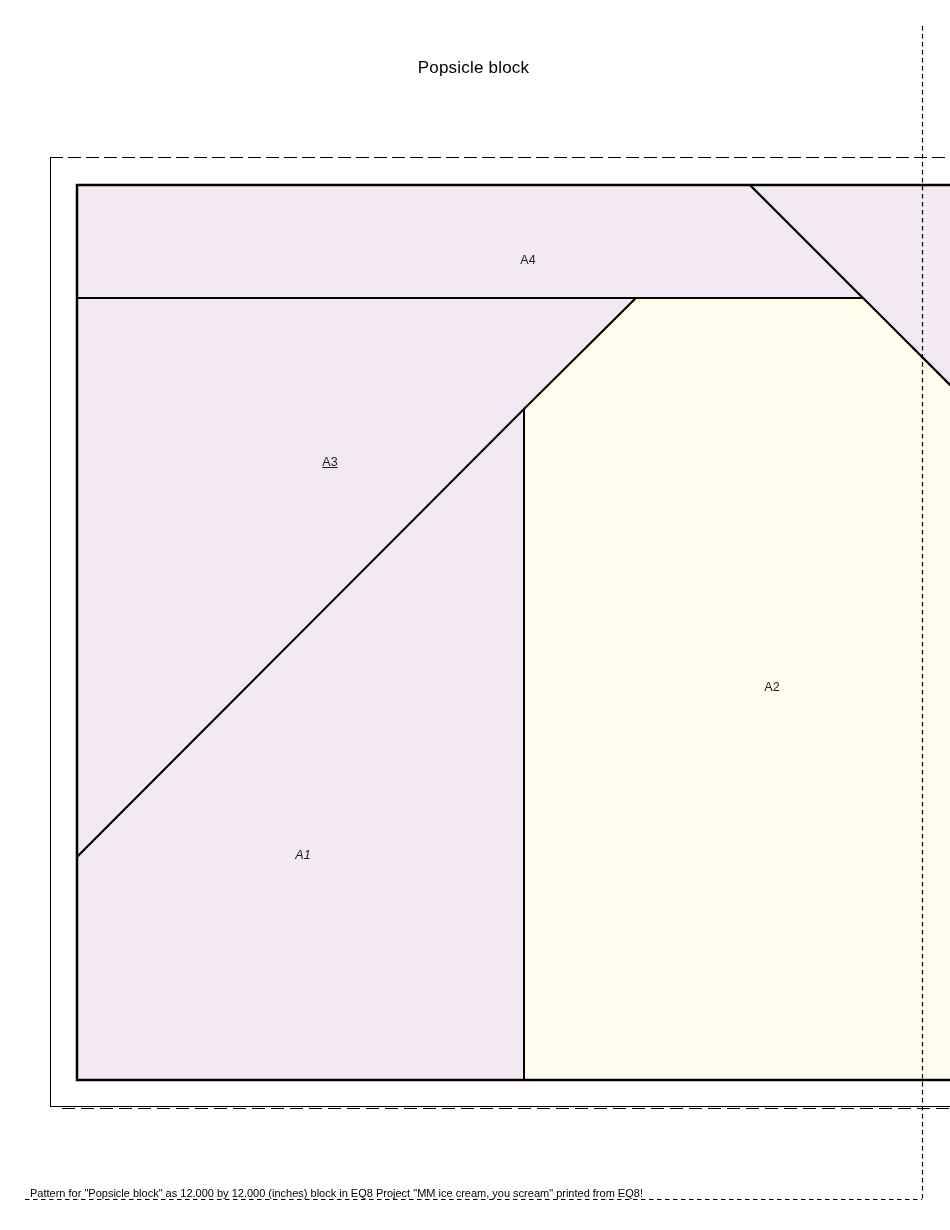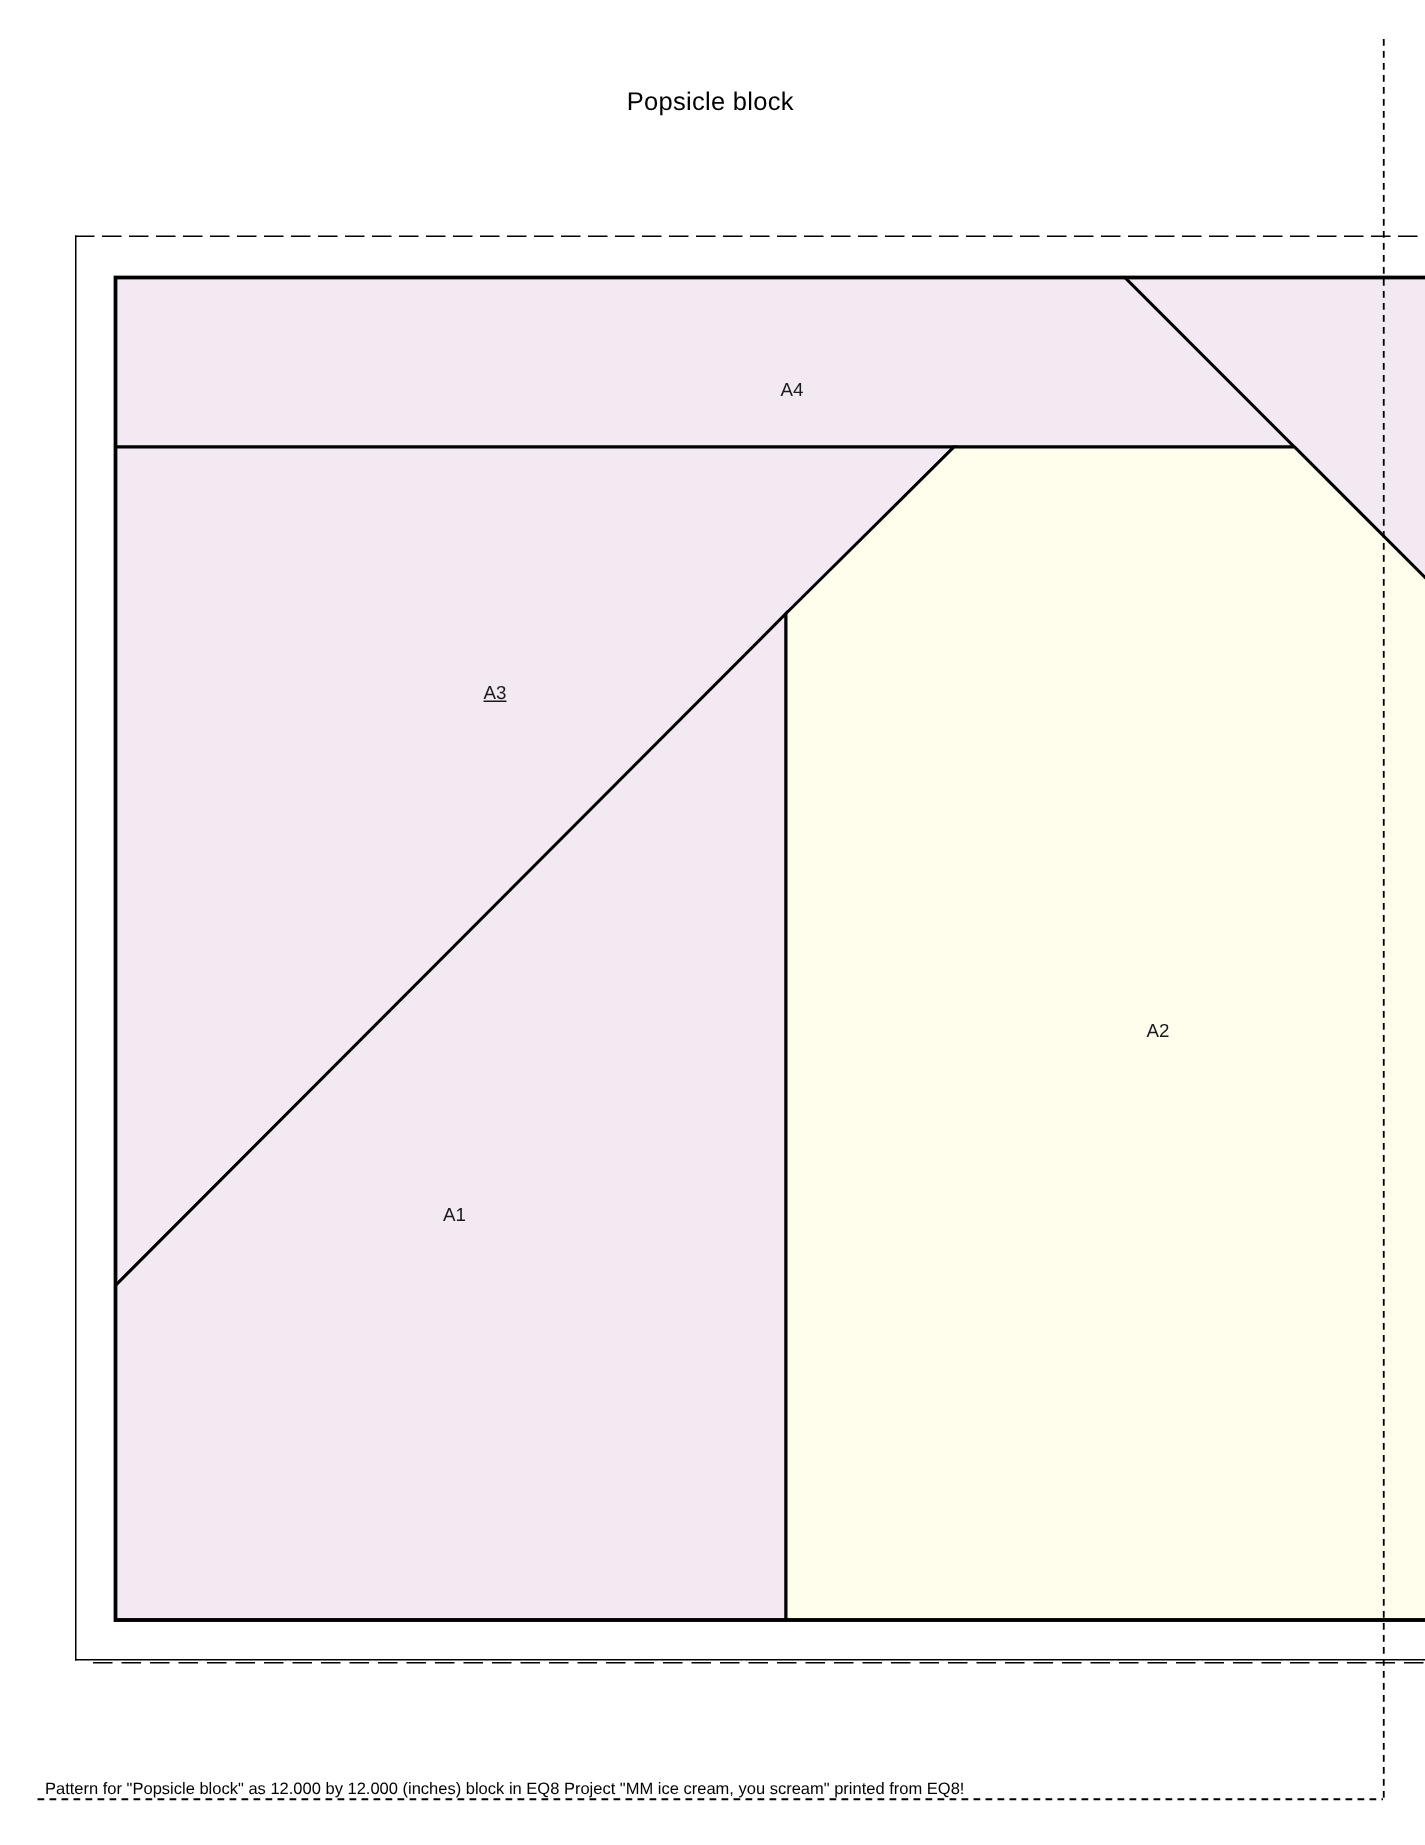--- a/index.html
+++ b/index.html
@@ -64,15 +64,15 @@
 
   <rect x="77" y="185" width="895" height="895" fill="none" stroke="#000" stroke-width="2.5"></rect>
 
   <path d="M922.5,26 V1200" stroke="#000" stroke-width="1.2" fill="none" stroke-dasharray="4.5,3.5"></path>
   <path d="M25,1199.5 H922" stroke="#000" stroke-width="1.2" fill="none" stroke-dasharray="4.5,3.5"></path>
 </svg>
 
 <div class="piece-label" style="left:480px; top:260px;margin-left:48px;">A4</div>
 <div class="piece-label" style="left:330px; top:462px;text-decoration:underline;">A3</div>
 <div class="piece-label" style="left:772px; top:687px;">A2</div>
-<div class="piece-label" style="left:303px; top:810px;">A1</div>
+<div class="piece-label" style="left:303px; top:855px;font-style:italic;">A1</div>
 
 <div class="footer-note">Pattern for  "Popsicle block"  as 12.000 by 12.000 (inches) block in EQ8 Project "MM ice cream, you scream" printed from EQ8!</div>
 
 </body></html>

